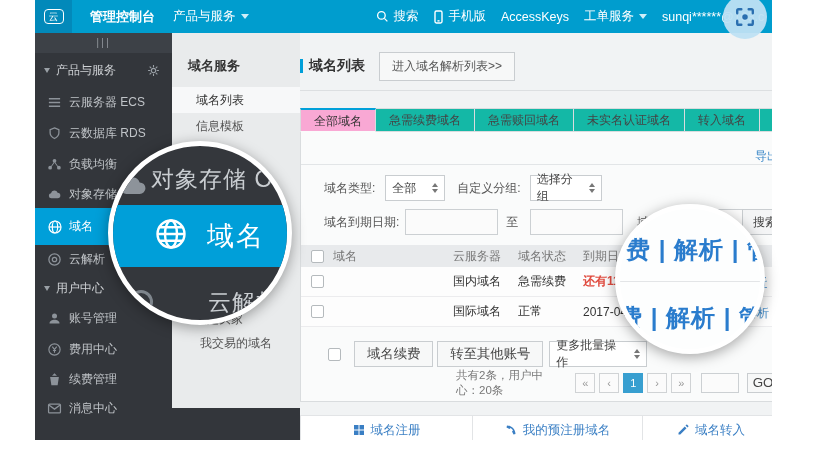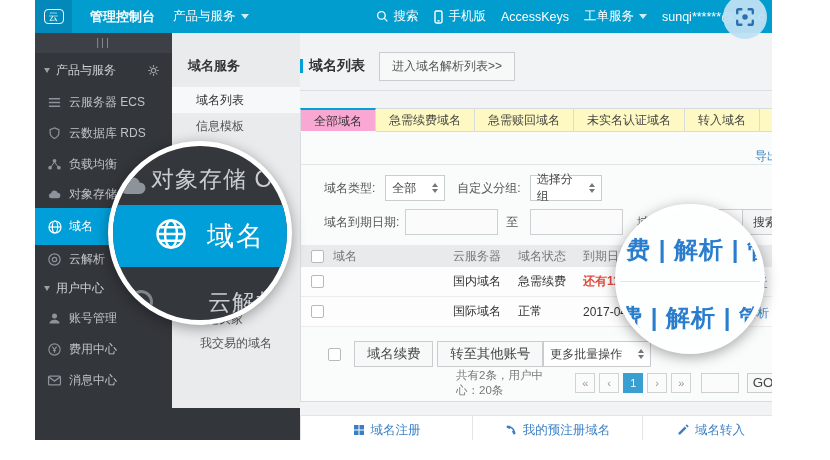--- a/index.html
+++ b/index.html
@@ -44,21 +44,21 @@
 
   
   .main { position:absolute; left:265px; top:33px; width:472px; height:407px; background:#f1f3f4; }
   .title-row { padding-top:19px; display:flex; align-items:center; height:47px; }
   .title-bar { width:3px; height:14px; background:#009fd9; margin-right:6px; }
   .page-title { font-size:14px; color:#333; font-weight:bold; }
   .dns-btn { margin-left:14px; border:1px solid #c9cdd0; background:#f7f8f8; color:#555; font-size:12px; padding:5px 12px; cursor:pointer; }
   .title-divider { margin-top:10px; border-bottom:1px solid #dcdfe1; width:480px; }
 
   .tabs { margin-top:17px; display:flex; position:relative; z-index:2; width:480px; }
-  .tab { height:24px; line-height:22px; padding:0 13px; font-size:12px; color:#444; border:1px solid #d9dcde; border-left:none; background:#fef9c3; cursor:pointer; white-space:nowrap; }
+  .tab { height:24px; line-height:22px; padding:0 13px; font-size:12px; color:#444; border:1px solid #d9dcde; border-left:none; background:#14b8a6; cursor:pointer; white-space:nowrap; }
   .tab:first-child { border-left:1px solid #d9dcde; }
   .tab.active { background:#f9a8d4; border-top:2px solid #00a0d9; border-bottom:1px solid #fafbfb; color:#333; margin-bottom:-1px; }
 
   .card { width:480px; background:#fafbfb; border:1px solid #d9dcde; border-top:1px solid #d9dcde; margin-top:-1px; position:relative; padding-bottom:8px; }
   .export-row { text-align:right; padding:14px 0 6px; height:32px; }
   .export-link { color:#3a87c8; font-size:12px; margin-right:-24px; cursor:pointer; white-space:nowrap; }
   .card-divider { border-bottom:1px solid #e2e5e7; }
 
   .filter-row { display:flex; align-items:center; font-size:12px; color:#555; height:26px; }
   .fr1 { margin-top:10px; }
@@ -242,20 +242,28 @@
     </div>
     <div class="side-item">
       <span class="icw">
           <svg class="ic" width="15" height="15" viewBox="0 0 24 24" fill="none" stroke="currentColor" stroke-width="1.8">
             <circle cx="12" cy="12" r="9"></circle>
             <path d="M8.5 7.5L12 12l3.5-4.5M12 12v5M9.5 13.5h5"></path>
           </svg>
         </span>
       <span>费用中心</span>
     </div>
+    <div class="side-item h28">
+      <span class="icw">
+          <svg class="ic" width="15" height="15" viewBox="0 0 24 24" fill="currentColor">
+            <path d="M12 2l4 4h-8zM5 8h14l-2 13H7z"></path>
+          </svg>
+        </span>
+      <span>续费管理</span>
+    </div>
     <div class="side-item">
       <span class="icw">
           <svg class="ic" width="15" height="15" viewBox="0 0 24 24" fill="none" stroke="currentColor" stroke-width="2">
             <rect x="2.5" y="5" width="19" height="14" rx="1.5"></rect>
             <path d="M3 6.5l9 6.5 9-6.5"></path>
           </svg>
         </span>
       <span>消息中心</span>
     </div>
   </div>
@@ -358,21 +366,21 @@
           <span class="col-ops">
               <span class="ops-partial" style="left:67px;top:-7px">解析 |</span>
             </span>
         </div>
       </div>
 
       <div class="batch-row">
         <span class="checkbox batch-cb"></span>
         <button class="btn" style="margin-left:13px">域名续费</button>
         <button class="btn" style="margin-left:4px">转至其他账号</button>
-        <span class="select" style="margin-left:0;width:108px">
+        <span class="select" style="margin-left:6px;width:98px">
           <span>更多批量操作</span>
           <span class="updown">
               <i class="up"></i>
               <i class="dn"></i>
             </span>
         </span>
       </div>
 
       <div class="pag-row">
         <span style="margin-left:155px">共有2条，用户中心：20条</span>

